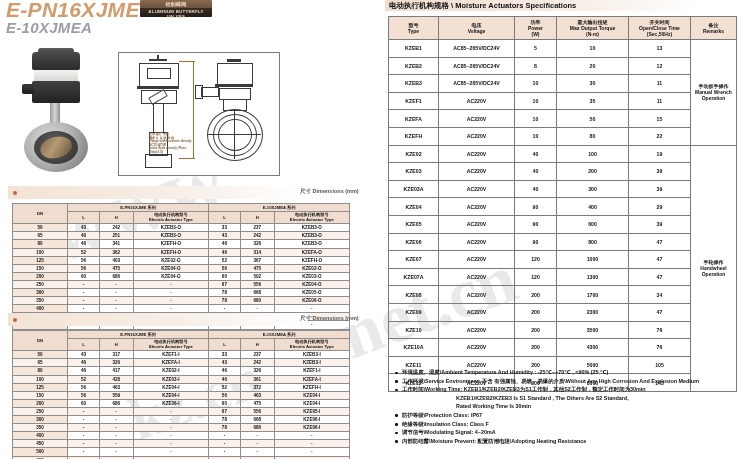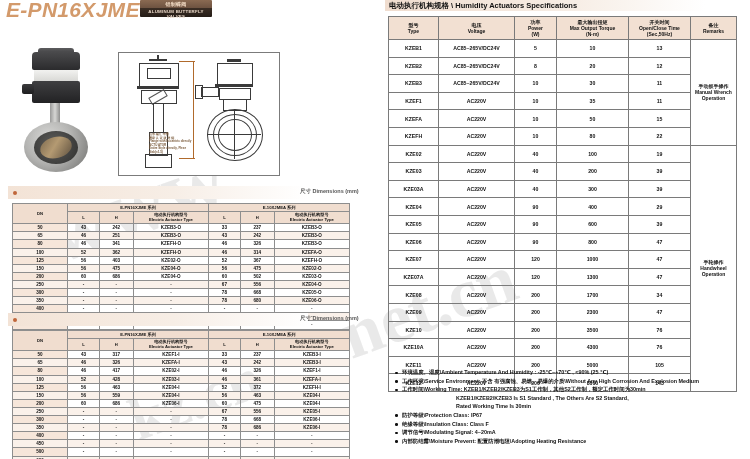--- a/index.html
+++ b/index.html
@@ -102,20 +102,21 @@
 </style>
 </head>
 <body>
 
 <div class="wm wm1">www</div>
 <div class="wm wm2">net.cn</div>
 <div class="wm wm3">kz.cn</div>
 
 <div id="header">
   <div class="title1">E-PN16XJME</div>
+  <div class="title2">E-10XJMEA</div>
   <div class="logo">
     <div class="l1">铝制蝶阀</div>
     <div class="l2">ALUMINUM BUTTERFLY VALVES</div>
   </div>
 </div>
 
 <div id="photo">
   <div class="act-cap"></div>
   <div class="act-body"></div>
   <div class="act-label"></div>
@@ -485,21 +486,21 @@
         <td>-</td>
         <td>-</td>
         <td>-</td>
         <td>-</td>
         <td>-</td>
       </tr>
     </tbody>
 </table>
 
 <div id="specbar">
-  <span class="stxt">电动执行机构规格 \ Humidity Actuators Specifications</span>
+  <span class="stxt">电动执行机构规格 \ Moisture Actuators Specifications</span>
 </div>
 
 <table id="acttable" style="width:348px;">
   <colgroup>
       <col style="width:50px">
       <col style="width:76px">
       <col style="width:42px">
       <col style="width:72px">
       <col style="width:62px">
       <col style="width:46px">

